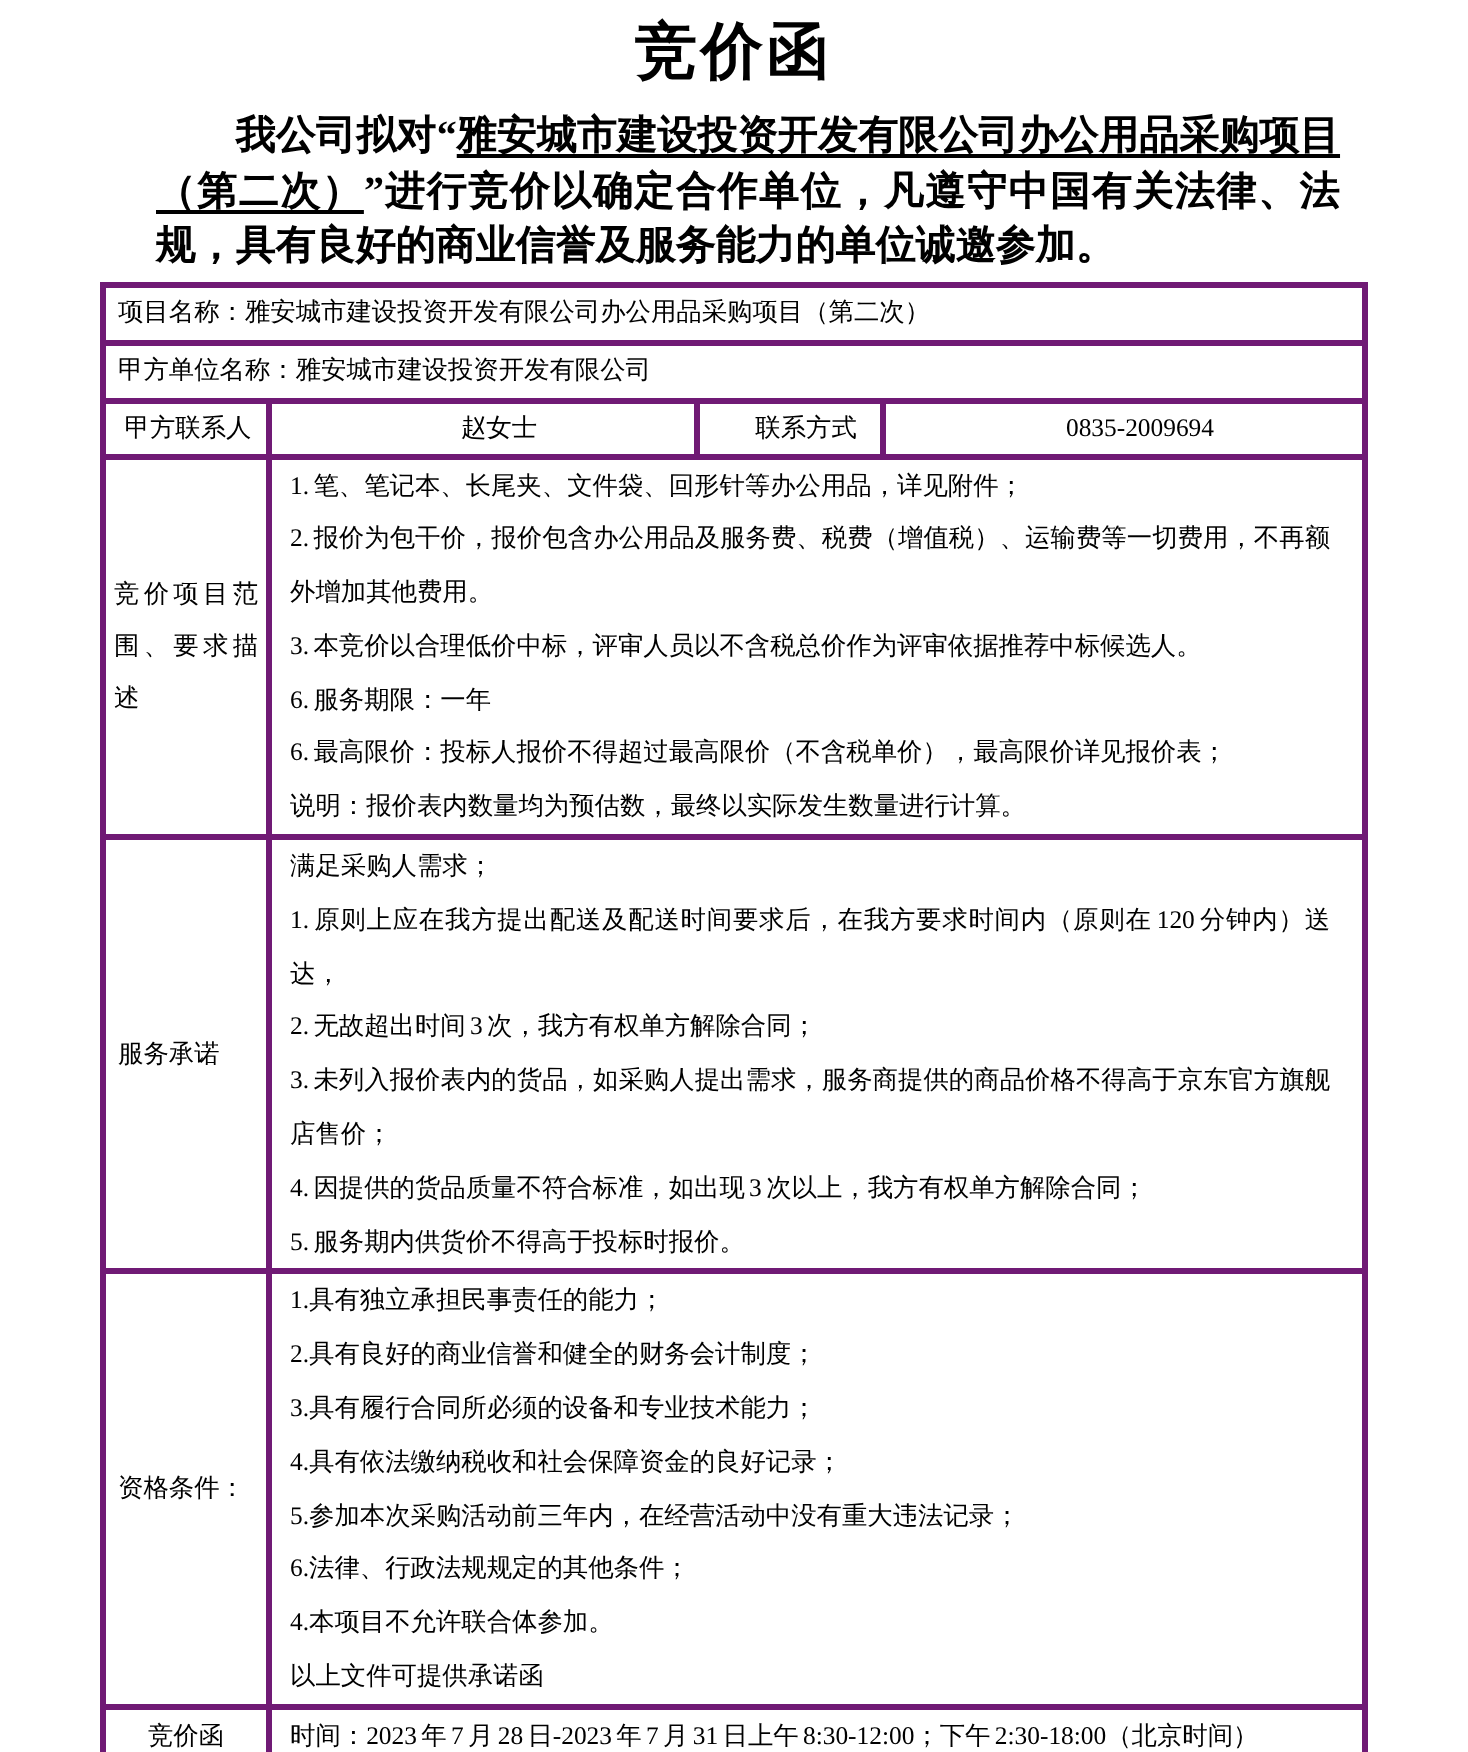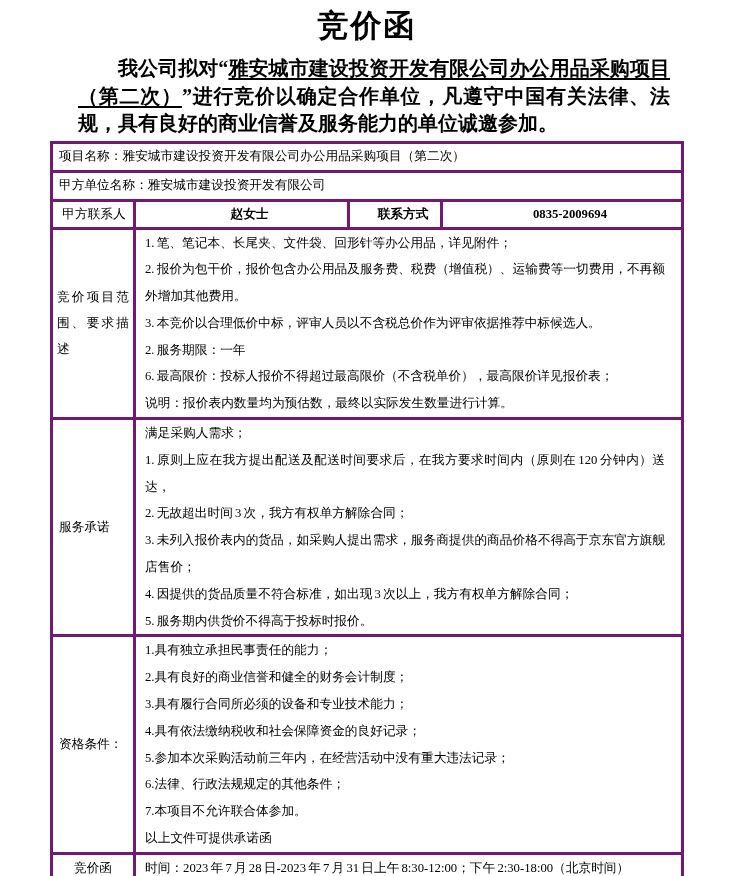--- a/index.html
+++ b/index.html
@@ -53,21 +53,21 @@
   tr.r-scope{ height:188px; }
   tr.r-service{ height:188px; }
   tr.r-qual{ height:213px; }
   tr.r-collect{ height:55px; }
 
   td.cell-full{ padding:0 4px 0 6px; }
   td.cell-label{ padding:0 4px 0 6px; }
   td.cell-label-justify{ padding:0 4px; text-align:justify; line-height:26px;font-family:Liberation Serif, serif; }
   td.cell-label-center{ padding:0 2px; text-align:center; }
   td.cell-label-center p{ margin:0; line-height:27px; }
-  td.cell-value{ padding:0 4px 0 20px;font-weight:bold; }
+  td.cell-value{ padding:0 4px 0 20px; }
 
   td.cell-lines{ padding:0 16px 0 9px; }
   td.cell-lines p{
     margin:0;
     line-height:26.8px;
     text-align:justify;
     word-spacing:-1px;
   }
   td.cell-collect p{ line-height:27px; }
 </style>
@@ -103,21 +103,21 @@
       <td class="cell-value">联系方式</td>
       <td class="cell-value">0835-2009694</td>
     </tr>
 
     <tr class="r-scope">
       <td class="cell-label-justify">竞价项目范围、要求描述</td>
       <td colspan="3" class="cell-lines">
         <p>1. 笔、笔记本、长尾夹、文件袋、回形针等办公用品，详见附件；</p>
         <p>2. 报价为包干价，报价包含办公用品及服务费、税费（增值税）、运输费等一切费用，不再额外增加其他费用。</p>
         <p>3. 本竞价以合理低价中标，评审人员以不含税总价作为评审依据推荐中标候选人。</p>
-        <p>2. 服务期限：一年</p>
+        <p>6. 服务期限：一年</p>
         <p>6. 最高限价：投标人报价不得超过最高限价（不含税单价），最高限价详见报价表；</p>
         <p>说明：报价表内数量均为预估数，最终以实际发生数量进行计算。</p>
       </td>
     </tr>
 
     <tr class="r-service">
       <td class="cell-label">服务承诺</td>
       <td colspan="3" class="cell-lines">
         <p>满足采购人需求；</p>
         <p>1. 原则上应在我方提出配送及配送时间要求后，在我方要求时间内（原则在 120 分钟内）送达，</p>
@@ -130,21 +130,21 @@
 
     <tr class="r-qual">
       <td class="cell-label">资格条件：</td>
       <td colspan="3" class="cell-lines">
         <p>1.具有独立承担民事责任的能力；</p>
         <p>2.具有良好的商业信誉和健全的财务会计制度；</p>
         <p>3.具有履行合同所必须的设备和专业技术能力；</p>
         <p>4.具有依法缴纳税收和社会保障资金的良好记录；</p>
         <p>5.参加本次采购活动前三年内，在经营活动中没有重大违法记录；</p>
         <p>6.法律、行政法规规定的其他条件；</p>
-        <p>7.本项目不允许联合体参加。</p>
+        <p>4.本项目不允许联合体参加。</p>
         <p>以上文件可提供承诺函</p>
       </td>
     </tr>
 
     <tr class="r-collect">
       <td class="cell-label-center">
         <p>竞价函</p>
         <p>领取时间</p>
       </td>
       <td colspan="3" class="cell-lines cell-collect">

